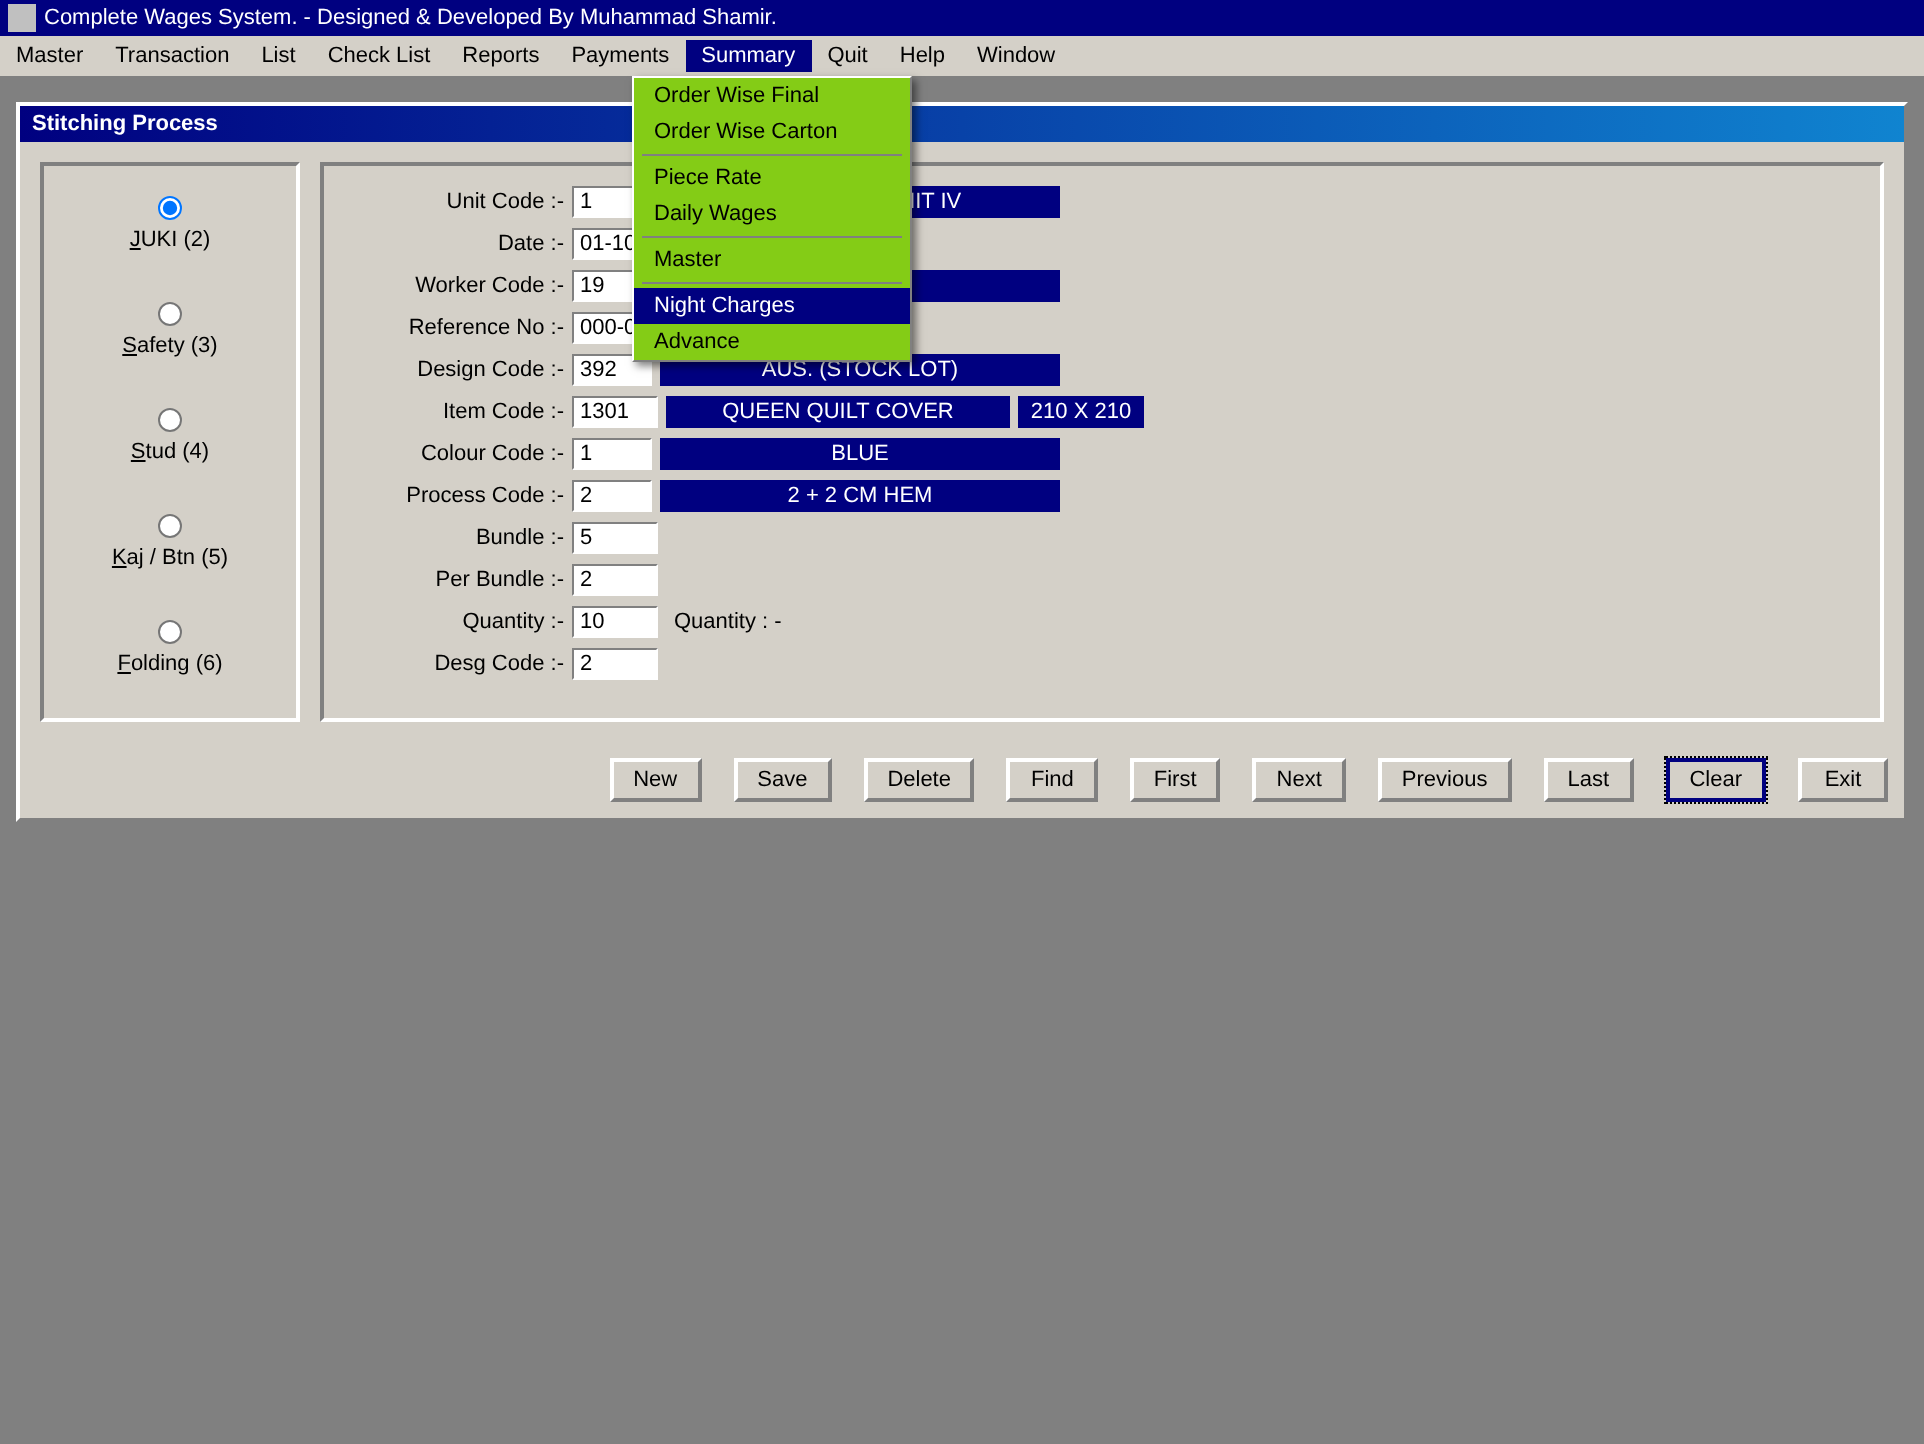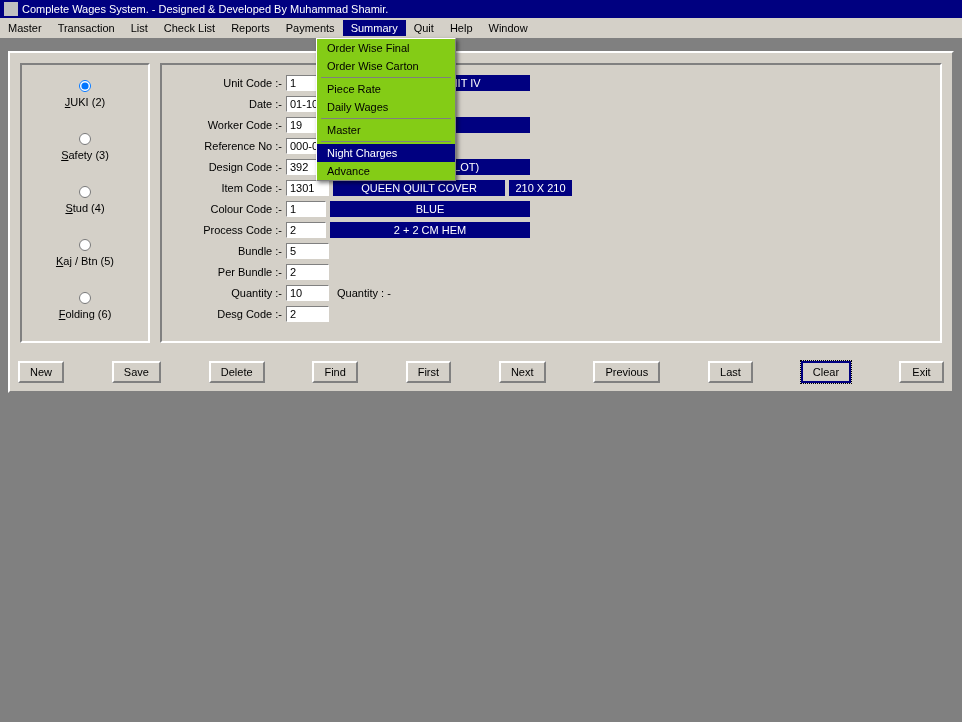--- a/index.html
+++ b/index.html
@@ -174,22 +174,22 @@
     .input-blue {
       background: #000080;
       color: white;
       border: 1px solid #000080;
       text-align: center;
     }
 
     
     .button-bar {
       display: flex;
-      justify-content: space-between;
-      gap: 4px;
+      justify-content: flex-end;
+      gap: 16px;
       padding: 8px;
       background: #d4d0c8;
     }
 
     .btn {
       background: #d4d0c8;
       border: 2px solid;
       border-color: #ffffff #808080 #808080 #ffffff;
       padding: 3px 10px;
       font-size: 11px;
@@ -239,20 +239,23 @@
     <div class="dropdown-item">Master</div>
     <div class="dropdown-separator"></div>
     <div class="dropdown-item highlighted">Night Charges</div>
     <div class="dropdown-item">Advance</div>
   </div>
 </div>
 
 <div class="main-area">
 
   <div class="window-panel" style="margin-top:4px;">
+    <div class="window-header">
+      <span>Stitching Process</span>
+    </div>
 
     <div class="form-container">
 
       <div class="left-panel">
         <div class="radio-item">
           <input type="radio" name="machine" checked="" style="">
           <label class="radio-label"><u>J</u>UKI (2)</label>
         </div>
         <div class="radio-item">
           <input type="radio" name="machine" style="">

